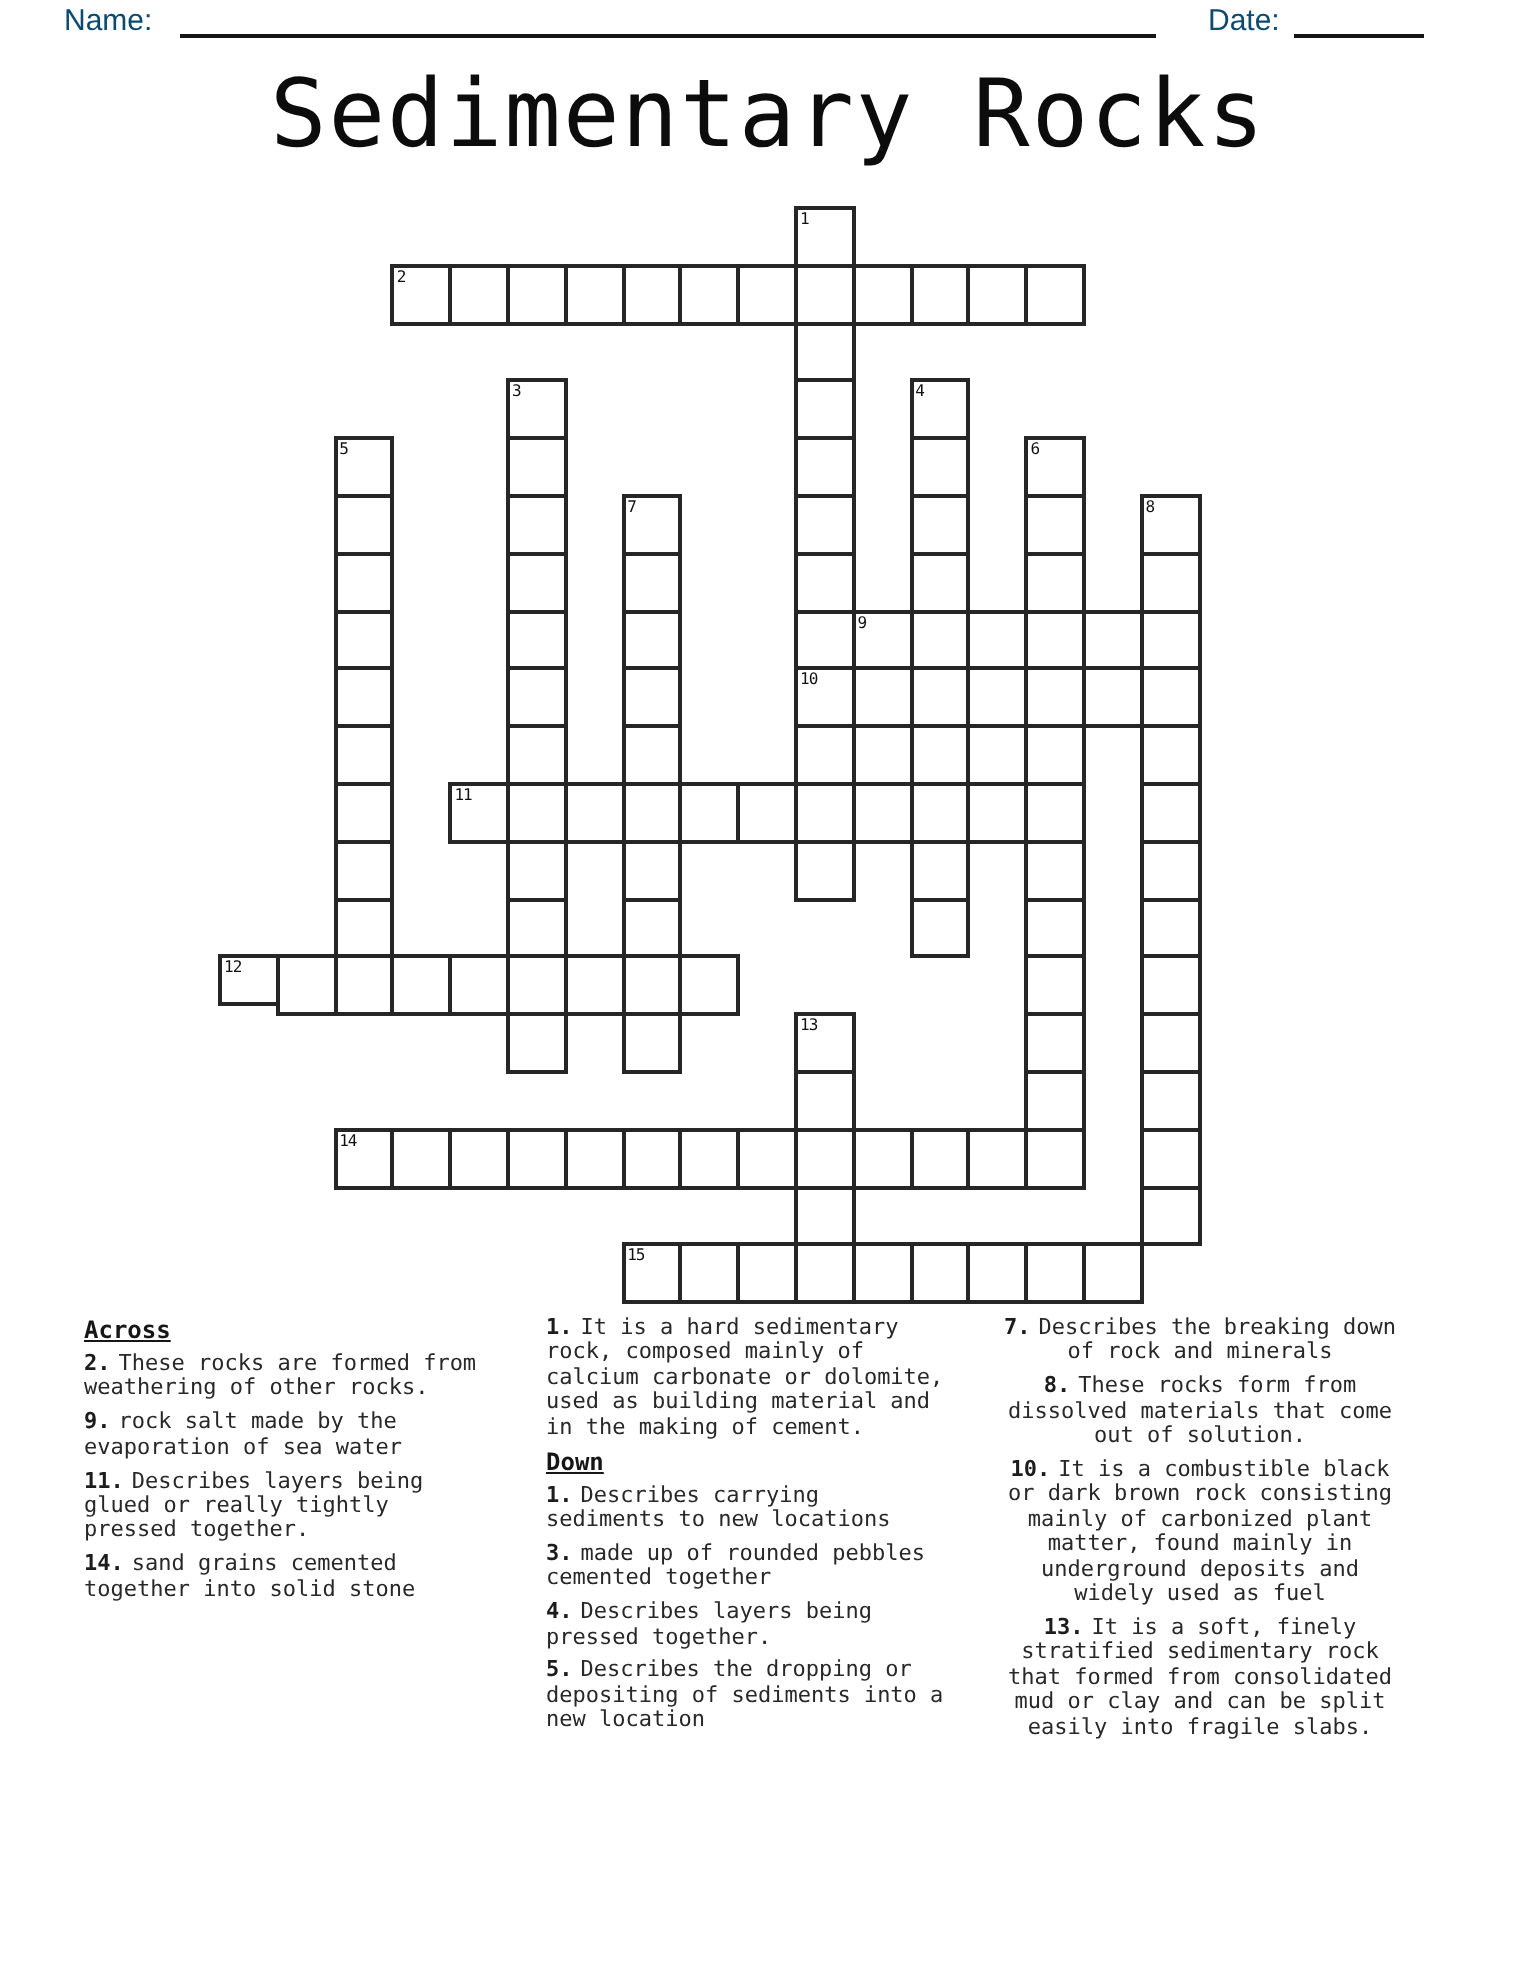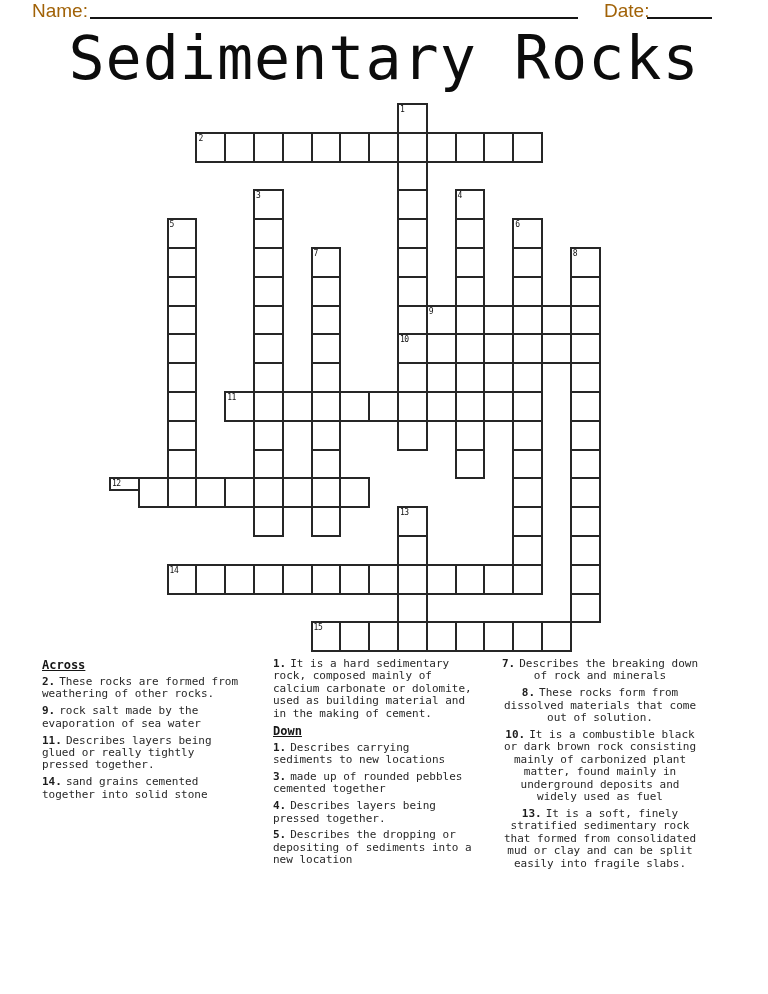--- a/index.html
+++ b/index.html
@@ -2,26 +2,26 @@
 <html><head>
 <meta charset="utf-8">
 <style>
   html,body{margin:0;padding:0;}
   body{
     width:768px;height:994px;position:relative;background:#ffffff;overflow:hidden;
     font-family:"DejaVu Sans Mono","Liberation Mono",monospace;
   }
   .hdr-label{
     position:absolute;font-family:"Liberation Sans",sans-serif;
-    font-size:19px;line-height:18px;color:#a16207;white-space:nowrap;
+    font-size:15px;line-height:18px;color:#0c4a6e;white-space:nowrap;
   }
   .blank-line{position:absolute;height:0;border-bottom:2px solid #151515;}
   .page-title{
     position:absolute;left:0;right:0;top:33px;text-align:center;
-    font-size:60px;line-height:50px;letter-spacing:1px;color:#0c0c0c;white-space:nowrap;
+    font-size:47px;line-height:50px;letter-spacing:1px;color:#0c0c0c;white-space:nowrap;
   }
   #grid{position:absolute;left:0;top:0;}
   .cell{
     position:absolute;background:#fff;border:2px solid #262626;box-sizing:border-box;
   }
   .cellnum{
     position:absolute;left:1px;top:0;font-size:8px;line-height:9px;color:#111;
     letter-spacing:-0.5px;white-space:nowrap;
   }
   .clue-col{
@@ -165,21 +165,21 @@
     <div class="cell" style="left: 397px; top: 391px; width: 30.8px; height: 30.8px; border-color: rgb(38, 38, 38);"></div>
     <div class="cell" style="left: 397px; top: 419.8px; width: 30.8px; height: 30.8px; border-color: rgb(38, 38, 38);"></div>
     <div class="cell" style="left: 224.2px; top: 391px; width: 30.8px; height: 30.8px; border-color: rgb(38, 38, 38);">
       <span class="cellnum">11</span>
     </div>
     <div class="cell" style="left: 281.8px; top: 391px; width: 30.8px; height: 30.8px; border-color: rgb(38, 38, 38);"></div>
     <div class="cell" style="left: 339.4px; top: 391px; width: 30.8px; height: 30.8px; border-color: rgb(38, 38, 38);"></div>
     <div class="cell" style="left: 368.2px; top: 391px; width: 30.8px; height: 30.8px; border-color: rgb(38, 38, 38);"></div>
     <div class="cell" style="left: 425.8px; top: 391px; width: 30.8px; height: 30.8px; border-color: rgb(38, 38, 38);"></div>
     <div class="cell" style="left: 483.4px; top: 391px; width: 30.8px; height: 30.8px; border-color: rgb(38, 38, 38);"></div>
-    <div class="cell" style="left: 109px; top: 477.4px; width: 30.8px; height: 14px; border-color: rgb(38, 38, 38);">
+    <div class="cell" style="left: 109px; top: 477.4px; width: 30.8px; height: 26px; border-color: rgb(38, 38, 38);">
       <span class="cellnum">12</span>
     </div>
     <div class="cell" style="left: 137.8px; top: 477.4px; width: 30.8px; height: 30.8px; border-color: rgb(38, 38, 38);"></div>
     <div class="cell" style="left: 195.4px; top: 477.4px; width: 30.8px; height: 30.8px; border-color: rgb(38, 38, 38);"></div>
     <div class="cell" style="left: 224.2px; top: 477.4px; width: 30.8px; height: 30.8px; border-color: rgb(38, 38, 38);"></div>
     <div class="cell" style="left: 281.8px; top: 477.4px; width: 30.8px; height: 30.8px; border-color: rgb(38, 38, 38);"></div>
     <div class="cell" style="left: 339.4px; top: 477.4px; width: 30.8px; height: 30.8px; border-color: rgb(38, 38, 38);"></div>
     <div class="cell" style="left: 397px; top: 506.2px; width: 30.8px; height: 38px; border-color: rgb(38, 38, 38);">
       <span class="cellnum">13</span>
     </div>

